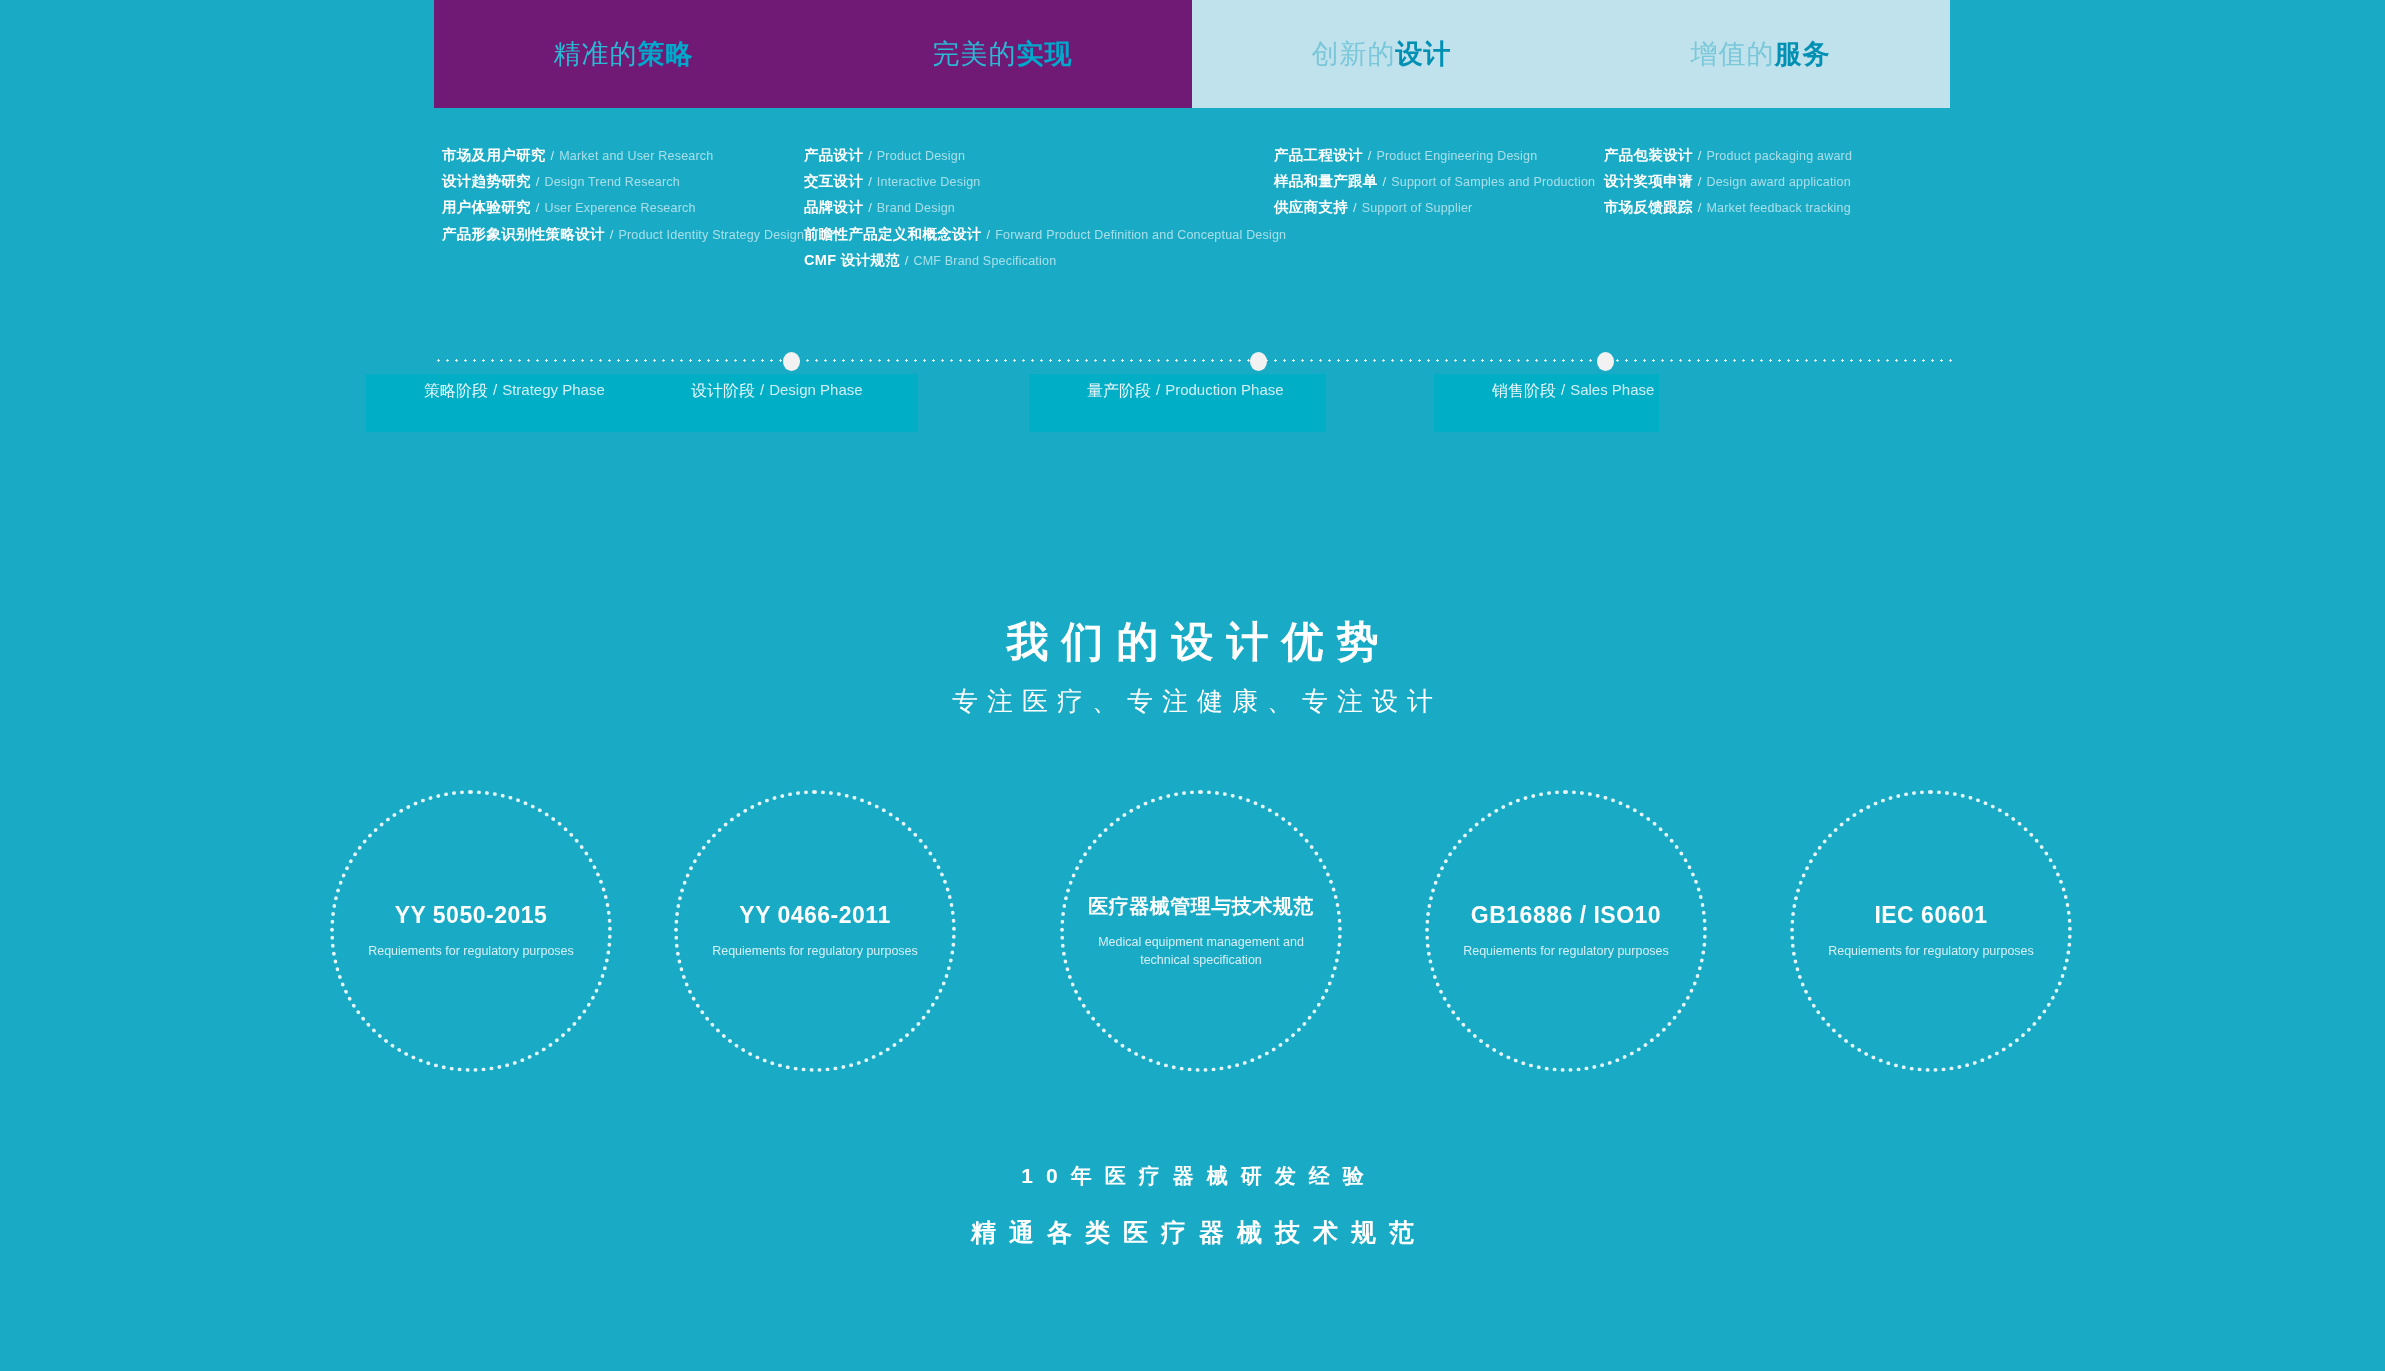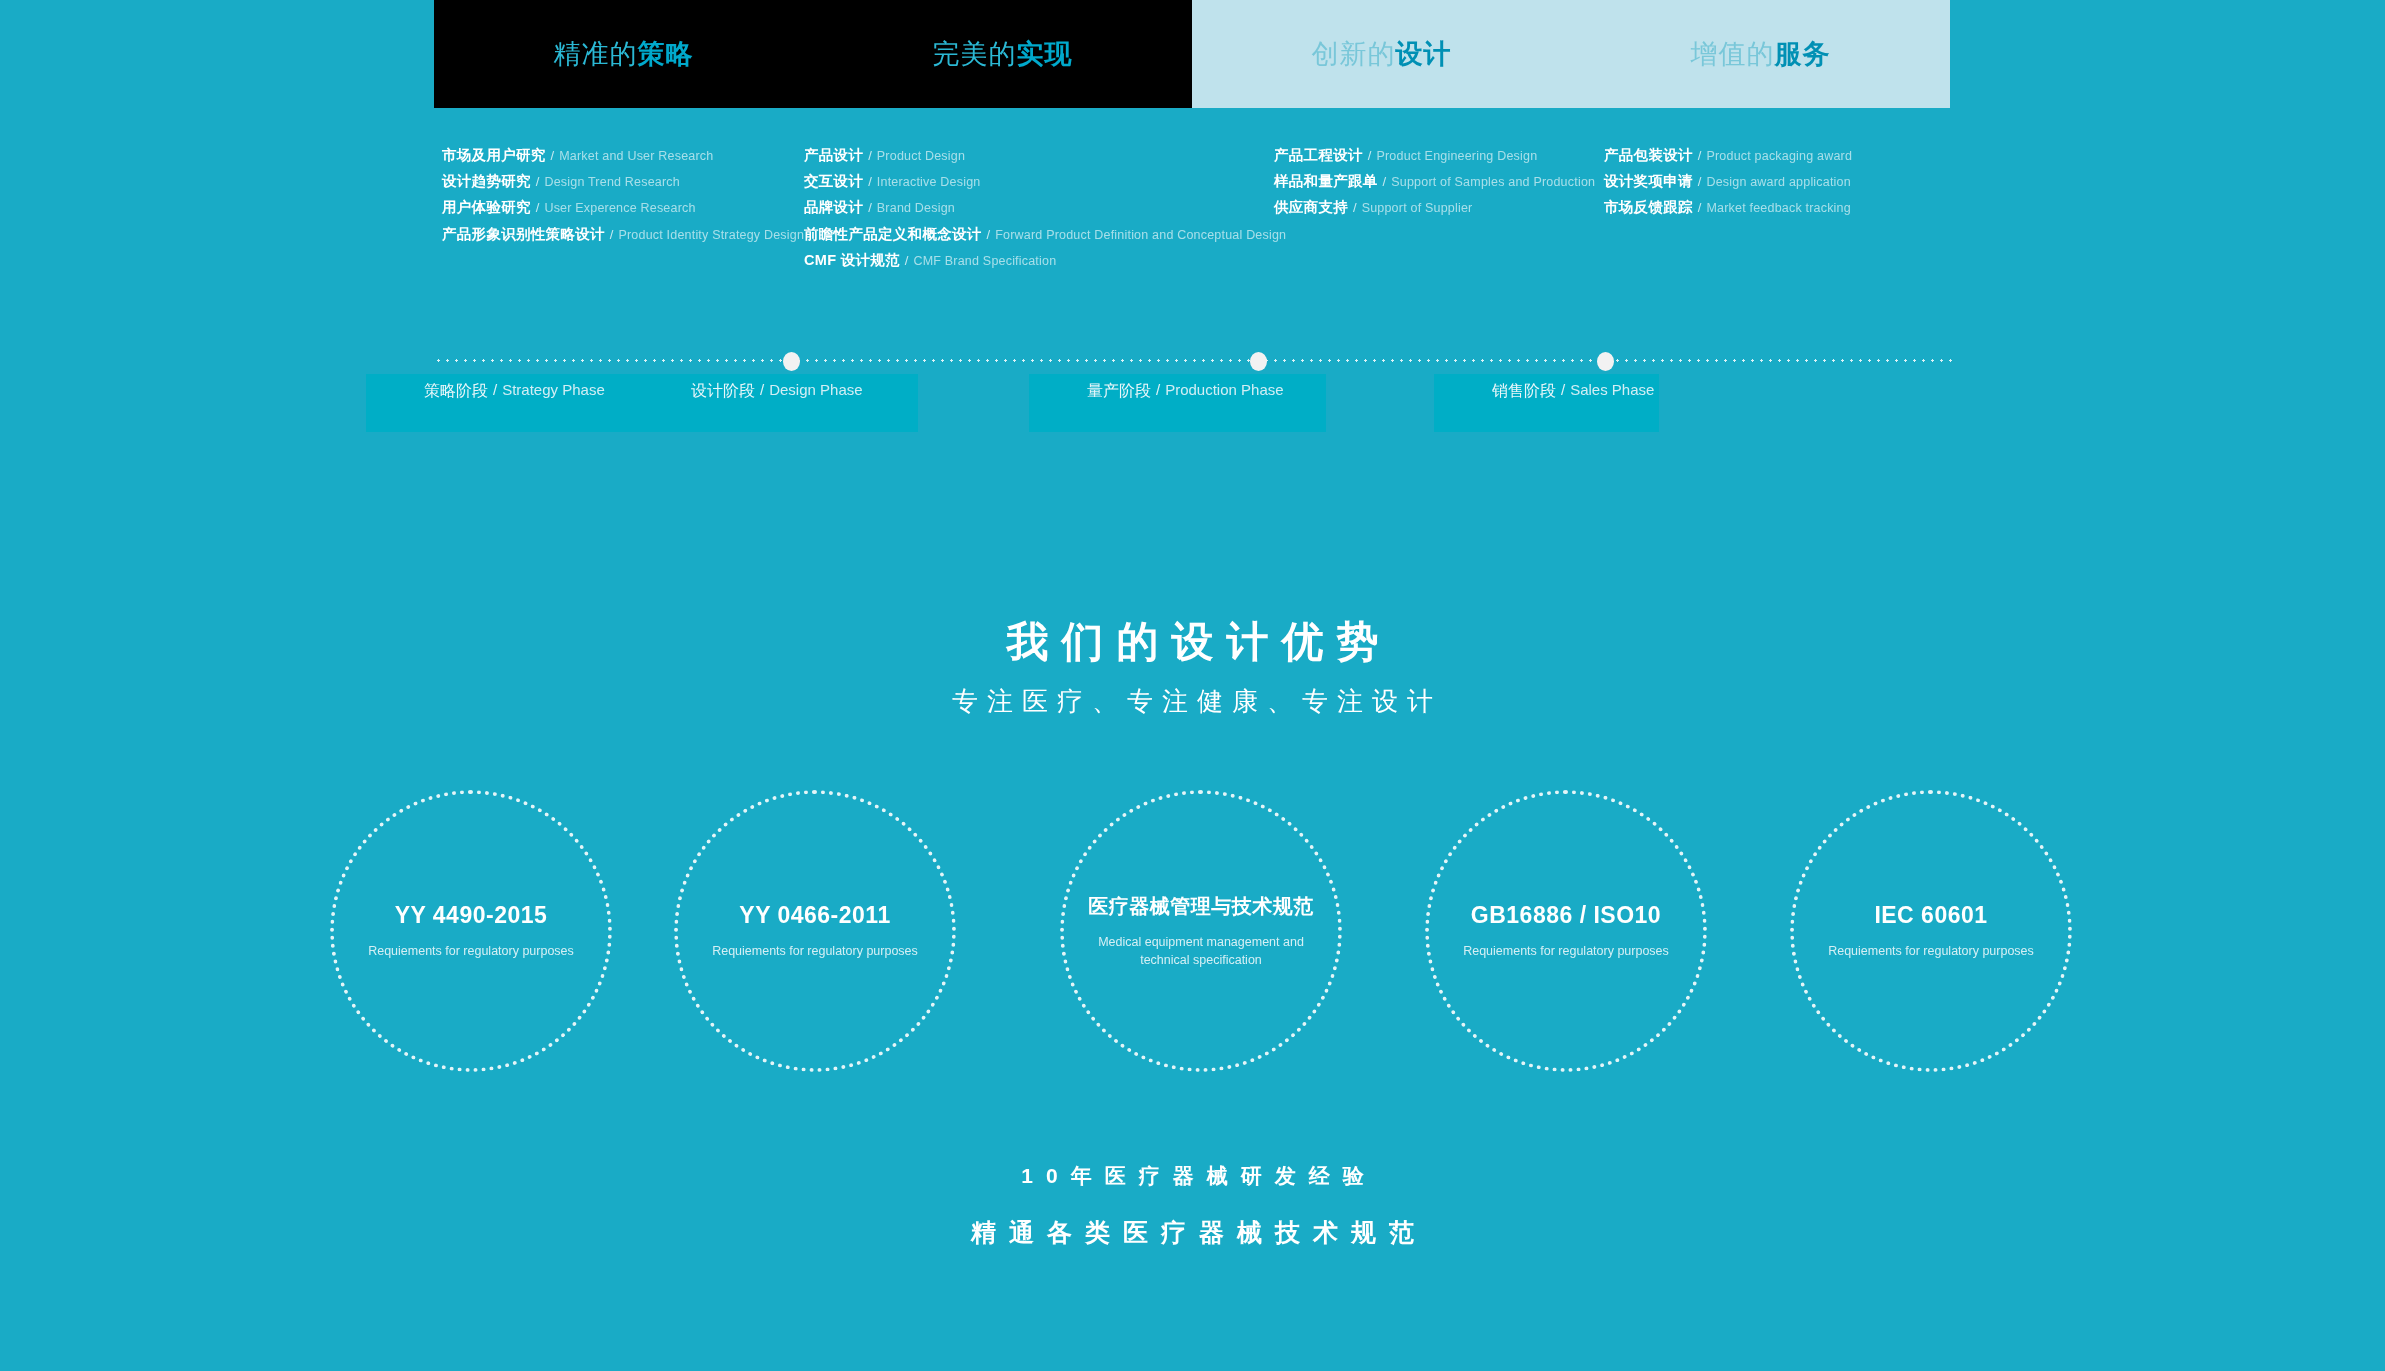--- a/index.html
+++ b/index.html
@@ -14,21 +14,21 @@
   
   .tabs {
     position:absolute; left:434px; top:0; width:1516px; height:108px;
     display:flex;
   }
   .tab {
     flex:1 1 0; height:108px;
     display:flex; align-items:center; justify-content:center;
     font-size:27px; letter-spacing:1px; white-space:nowrap;
   }
-  .tab.white { background:#000000; }
+  .tab.white { background:#701a75; }
   .tab.tint  { background:#bfe2ec; }
   .tab .t-lead { font-weight:400; color:#2bb8d4; }
   .tab .t-bold { font-weight:700; color:#00a9cc; }
   .tab.tint .t-lead { color:#79c7d9; }
   .tab.tint .t-bold { color:#0090b4; }
 
   
   .cols { position:absolute; left:434px; top:148px; width:1520px; height:145px; }
   .col { position:absolute; top:0; }
   .col-1 { left:8px;   width:330px; }
@@ -249,21 +249,21 @@
     </div>
   </div>
 
   <div class="adv-title">我们的设计优势</div>
   <div class="adv-sub">专注医疗、专注健康、专注设计</div>
 
   <div class="circles">
 
     <div class="circ" style="left:330px;">
       <span class="circ-ring"></span>
-      <div class="c-title">YY 4490-2015</div>
+      <div class="c-title">YY 5050-2015</div>
       <div class="c-sub">Requiements for regulatory purposes</div>
     </div>
 
     <div class="circ" style="left:674px;">
       <span class="circ-ring"></span>
       <div class="c-title">YY 0466-2011</div>
       <div class="c-sub">Requiements for regulatory purposes</div>
     </div>
 
     <div class="circ" style="left:1060px;">

